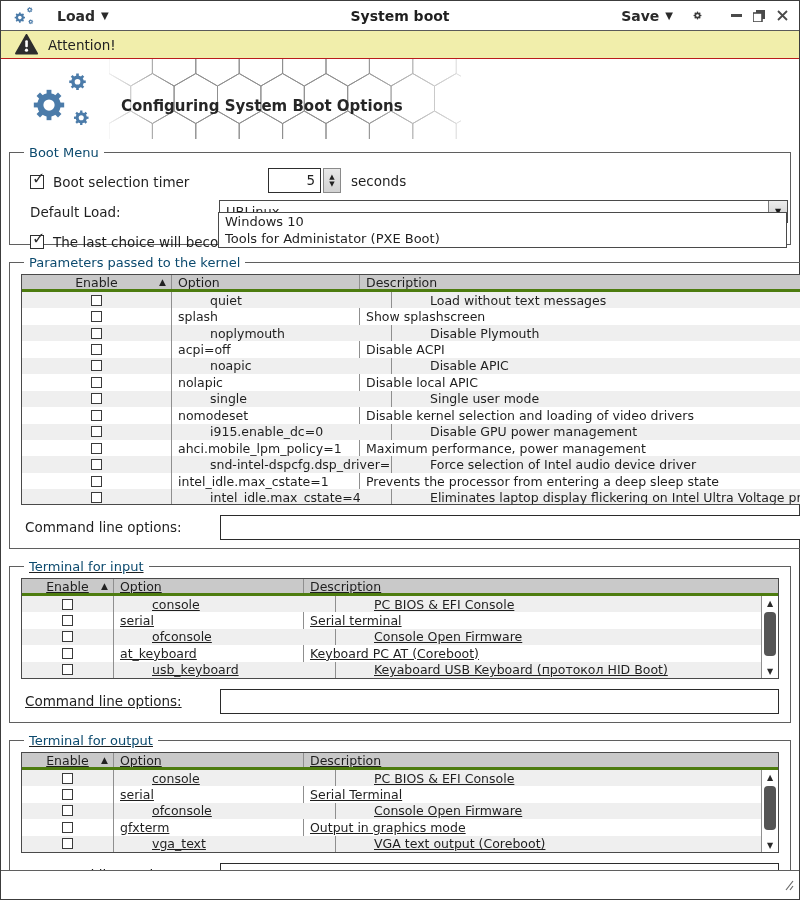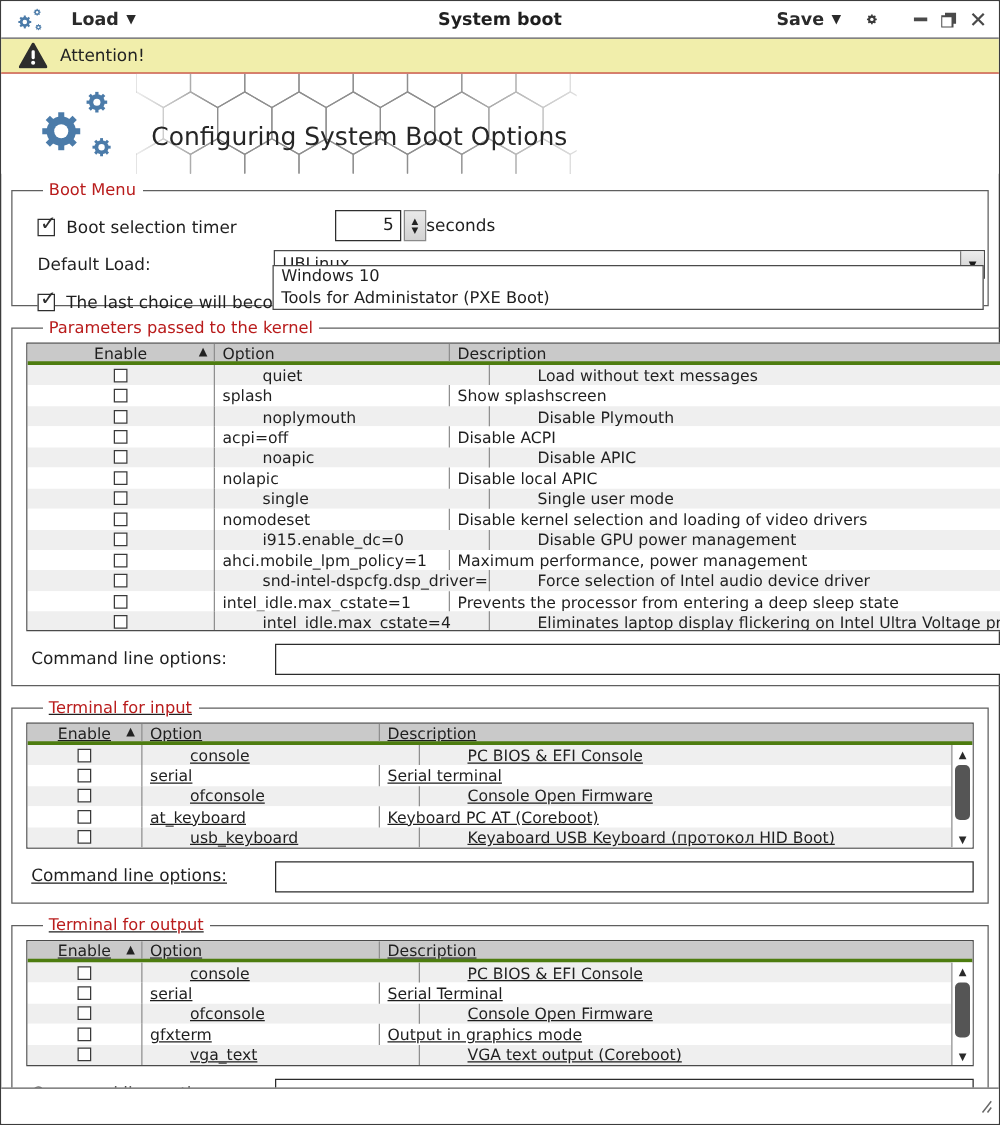--- a/index.html
+++ b/index.html
@@ -20,39 +20,39 @@
   
   .attention { height:28px; background:var(--attention-yellow,#f1eeab); border-bottom:1px solid #b91c1c; display:flex; align-items:center; padding-left:14px; gap:10px; }
   .attention-label { font-size:13.5px; color:#222; }
 
   
   .banner { height:80px; position:relative; overflow:hidden; background:#fff; }
   .banner-hex { position:absolute; left:108px; top:0; width:352px; height:80px; }
   .banner-hex-fade { position:absolute; left:108px; top:0; width:352px; height:80px;
     background:linear-gradient(90deg, rgba(255,255,255,.85) 0%, rgba(255,255,255,0) 18%, rgba(255,255,255,0) 70%, rgba(255,255,255,.7) 100%); }
   .banner-logo { position:absolute; left:14px; top:4px; }
-  .banner-title { position:absolute; left:120px; top:38px; font-size:20px; font-weight:400; color:#262626; }
+  .banner-title { position:absolute; left:120px; top:38px; font-size:15px; font-weight:700; color:#262626; }
 
   
   fieldset { border:1px solid #5f5f5f; margin:0 8px; position:relative; }
-  legend { font-size:13px; margin-left:24px; padding:0 5px; color:#b91c1c; }
+  legend { font-size:13px; margin-left:14px; padding:0 5px; color:#0c4a6e; }
   .fs-boot { height:100px; margin-top:6px; }
   .fs-params { margin-top:10px; padding-bottom:8px; }
   .fs-io { margin-top:10px; padding-bottom:8px;text-decoration:underline; }
 
   
   .abs { position:absolute; }
   .cklabel { display:flex; align-items:center; gap:9px; font-size:13.5px; }
   .cb { width:14px; height:14px; border:1.6px solid #2e2e2e; background:#fff; position:relative; flex:0 0 auto; }
   .cb.checked::after { content:"✓"; position:absolute; left:1px; top:-7px; font-size:16px; font-weight:700; color:#2e2e2e; }
   .spin-wrap { display:flex; align-items:center; }
   .spin-field { width:53px; height:25px; border:1.6px solid #2e2e2e; background:#fff; font-size:13.5px; text-align:right; padding:3px 5px 0 0; }
   .spin-btn { width:18px; height:25px; margin-left:2px; background:linear-gradient(#e9e9e9,#d2d2d2); border:1px solid #8a8a8a; display:flex; flex-direction:column; align-items:center; justify-content:center; line-height:1; }
   .spin-btn span { font-size:7px; color:#222; }
-  .unit { font-size:13.5px; }
+  .unit { margin-left:10px; font-size:13.5px; }
   .plainlabel { font-size:13.5px; }
 
   .combobox { display:flex; align-items:stretch; border:1px solid #4a4a4a; background:#fff; height:23px; }
   .combo-value { flex:1; font-size:13px; padding:3px 0 0 6px; }
   .combo-btn { width:19px; background:linear-gradient(#ececec,#c9c9c9); border-left:1px solid #7a7a7a; display:flex; align-items:center; justify-content:center; font-size:8px; color:#1a1a1a; }
 
   .dropdown { position:absolute; left:217px; top:211px; width:569px; background:#fff; border:1px solid #4a4a4a; z-index:10; list-style:none; }
   .dropdown li { height:17px; font-size:13px; padding-left:6px; line-height:17px; white-space:nowrap; }
 
   

